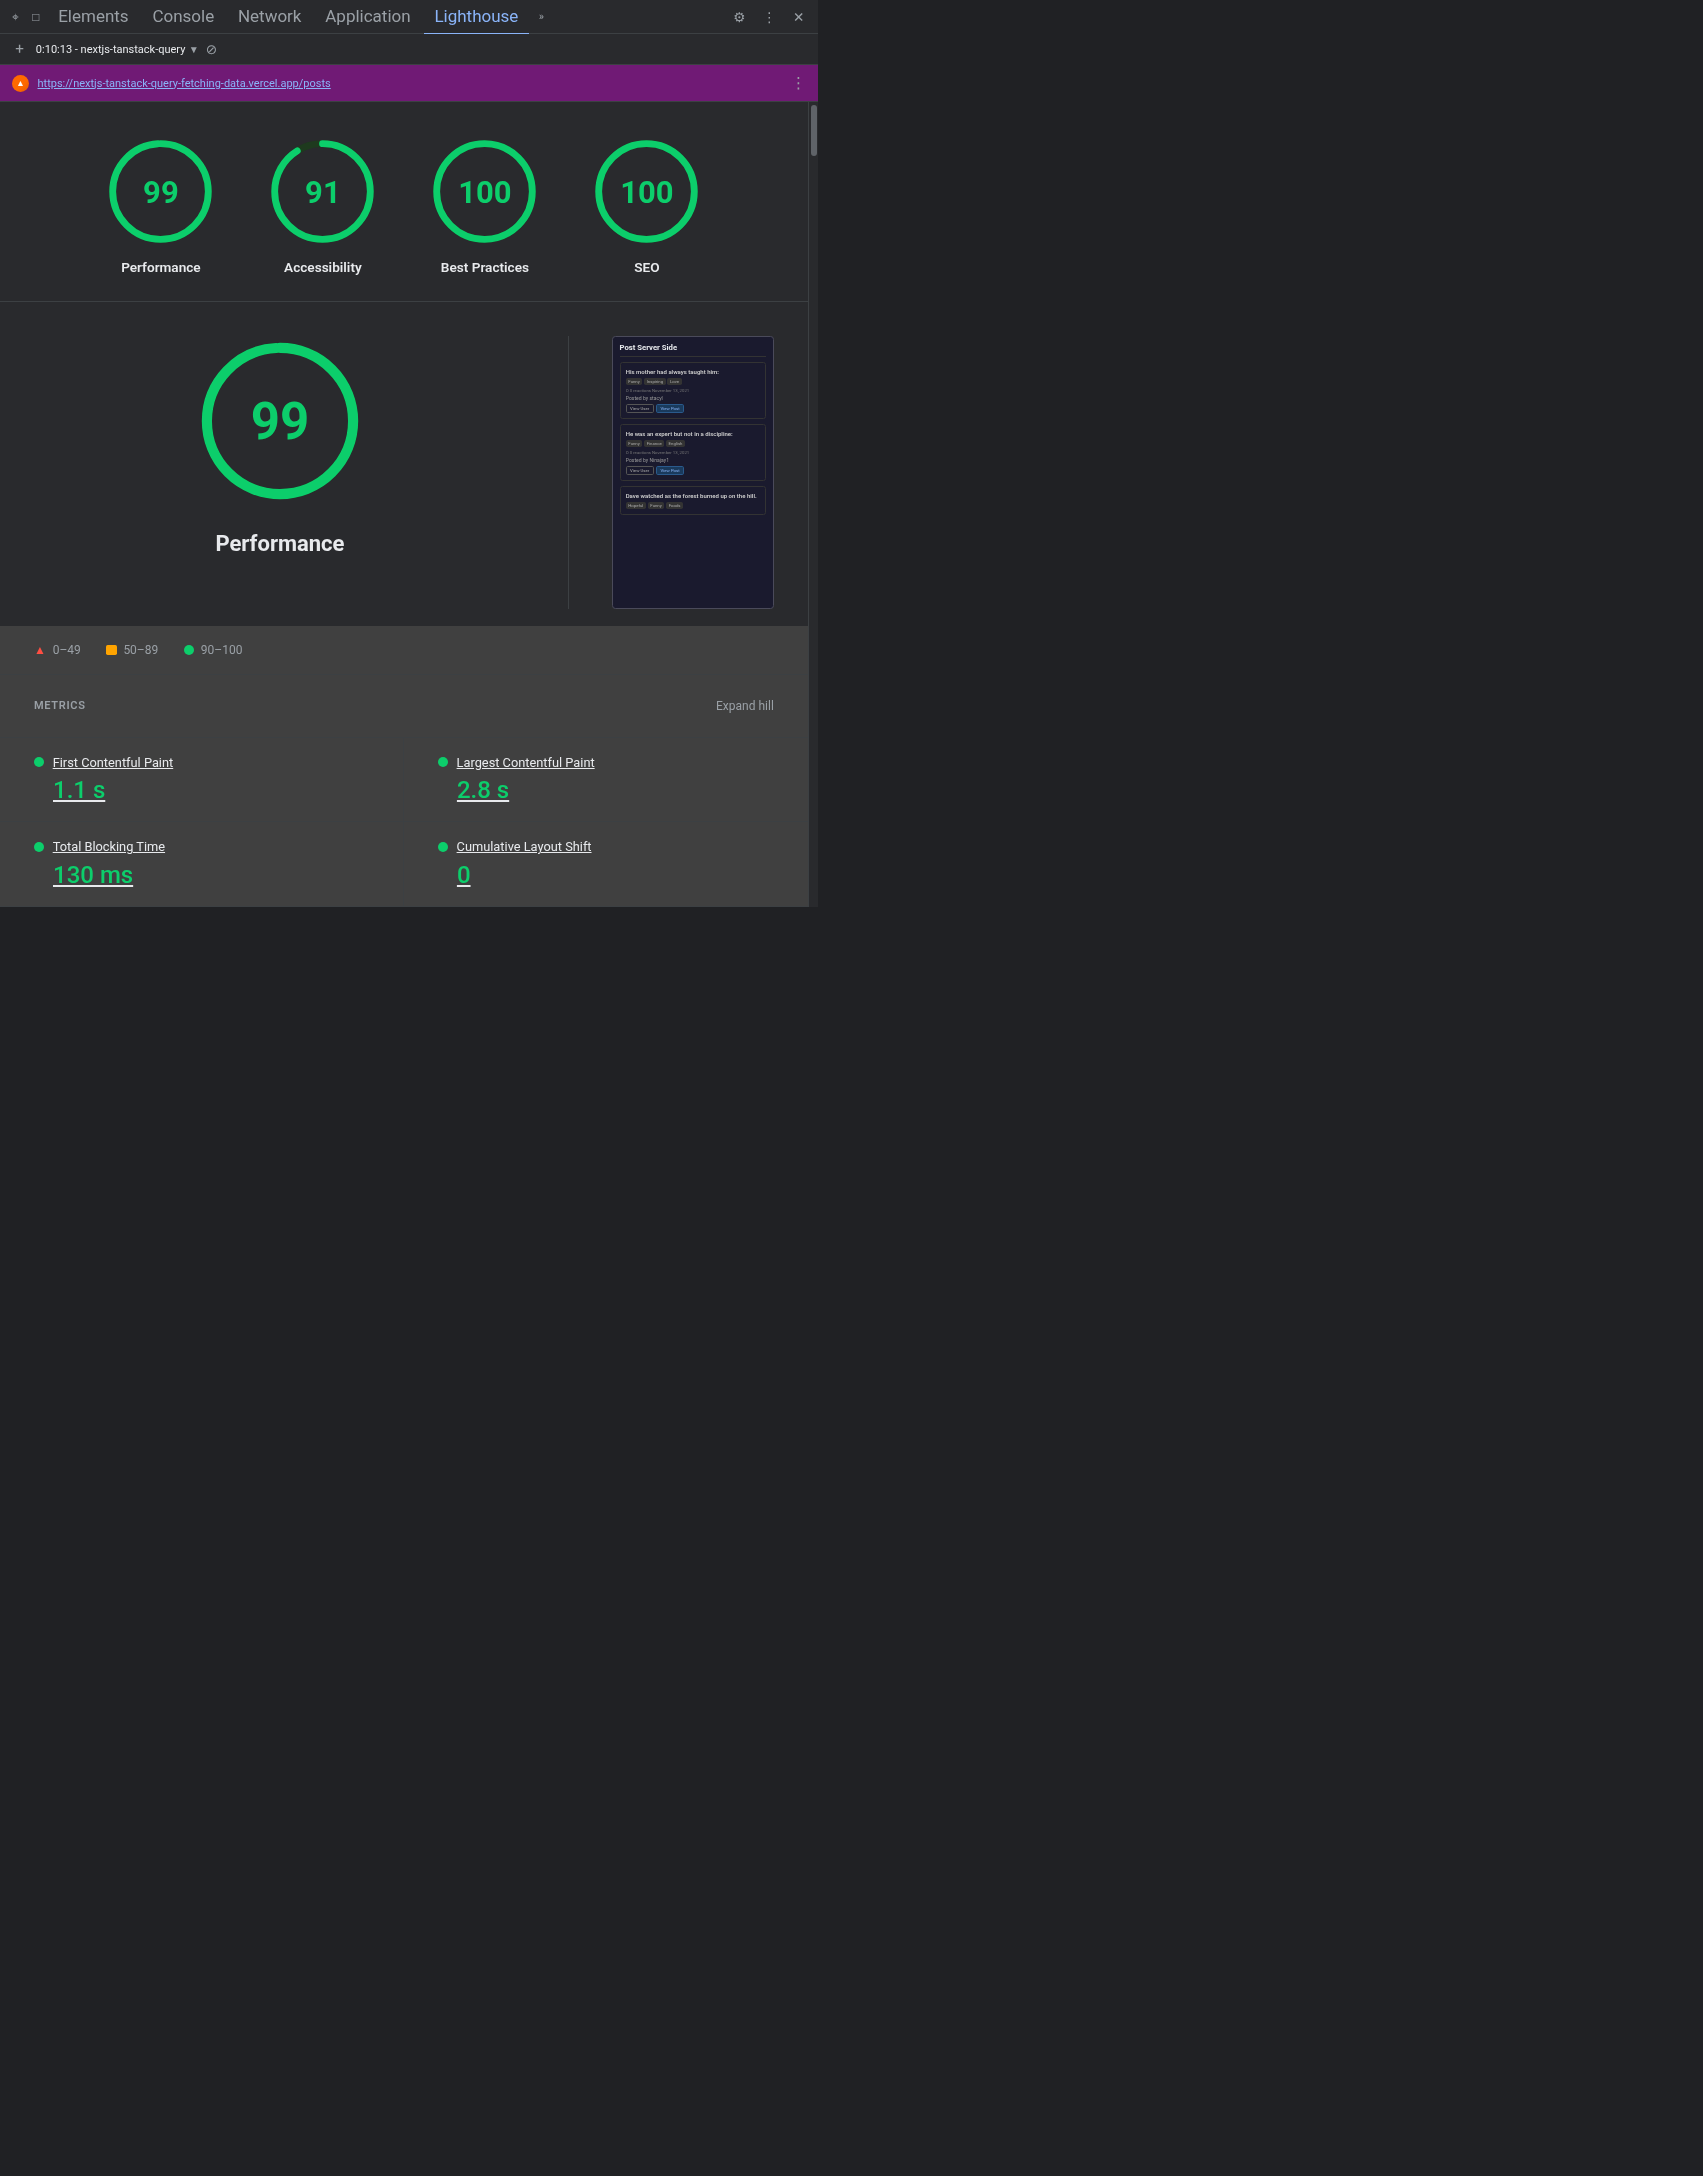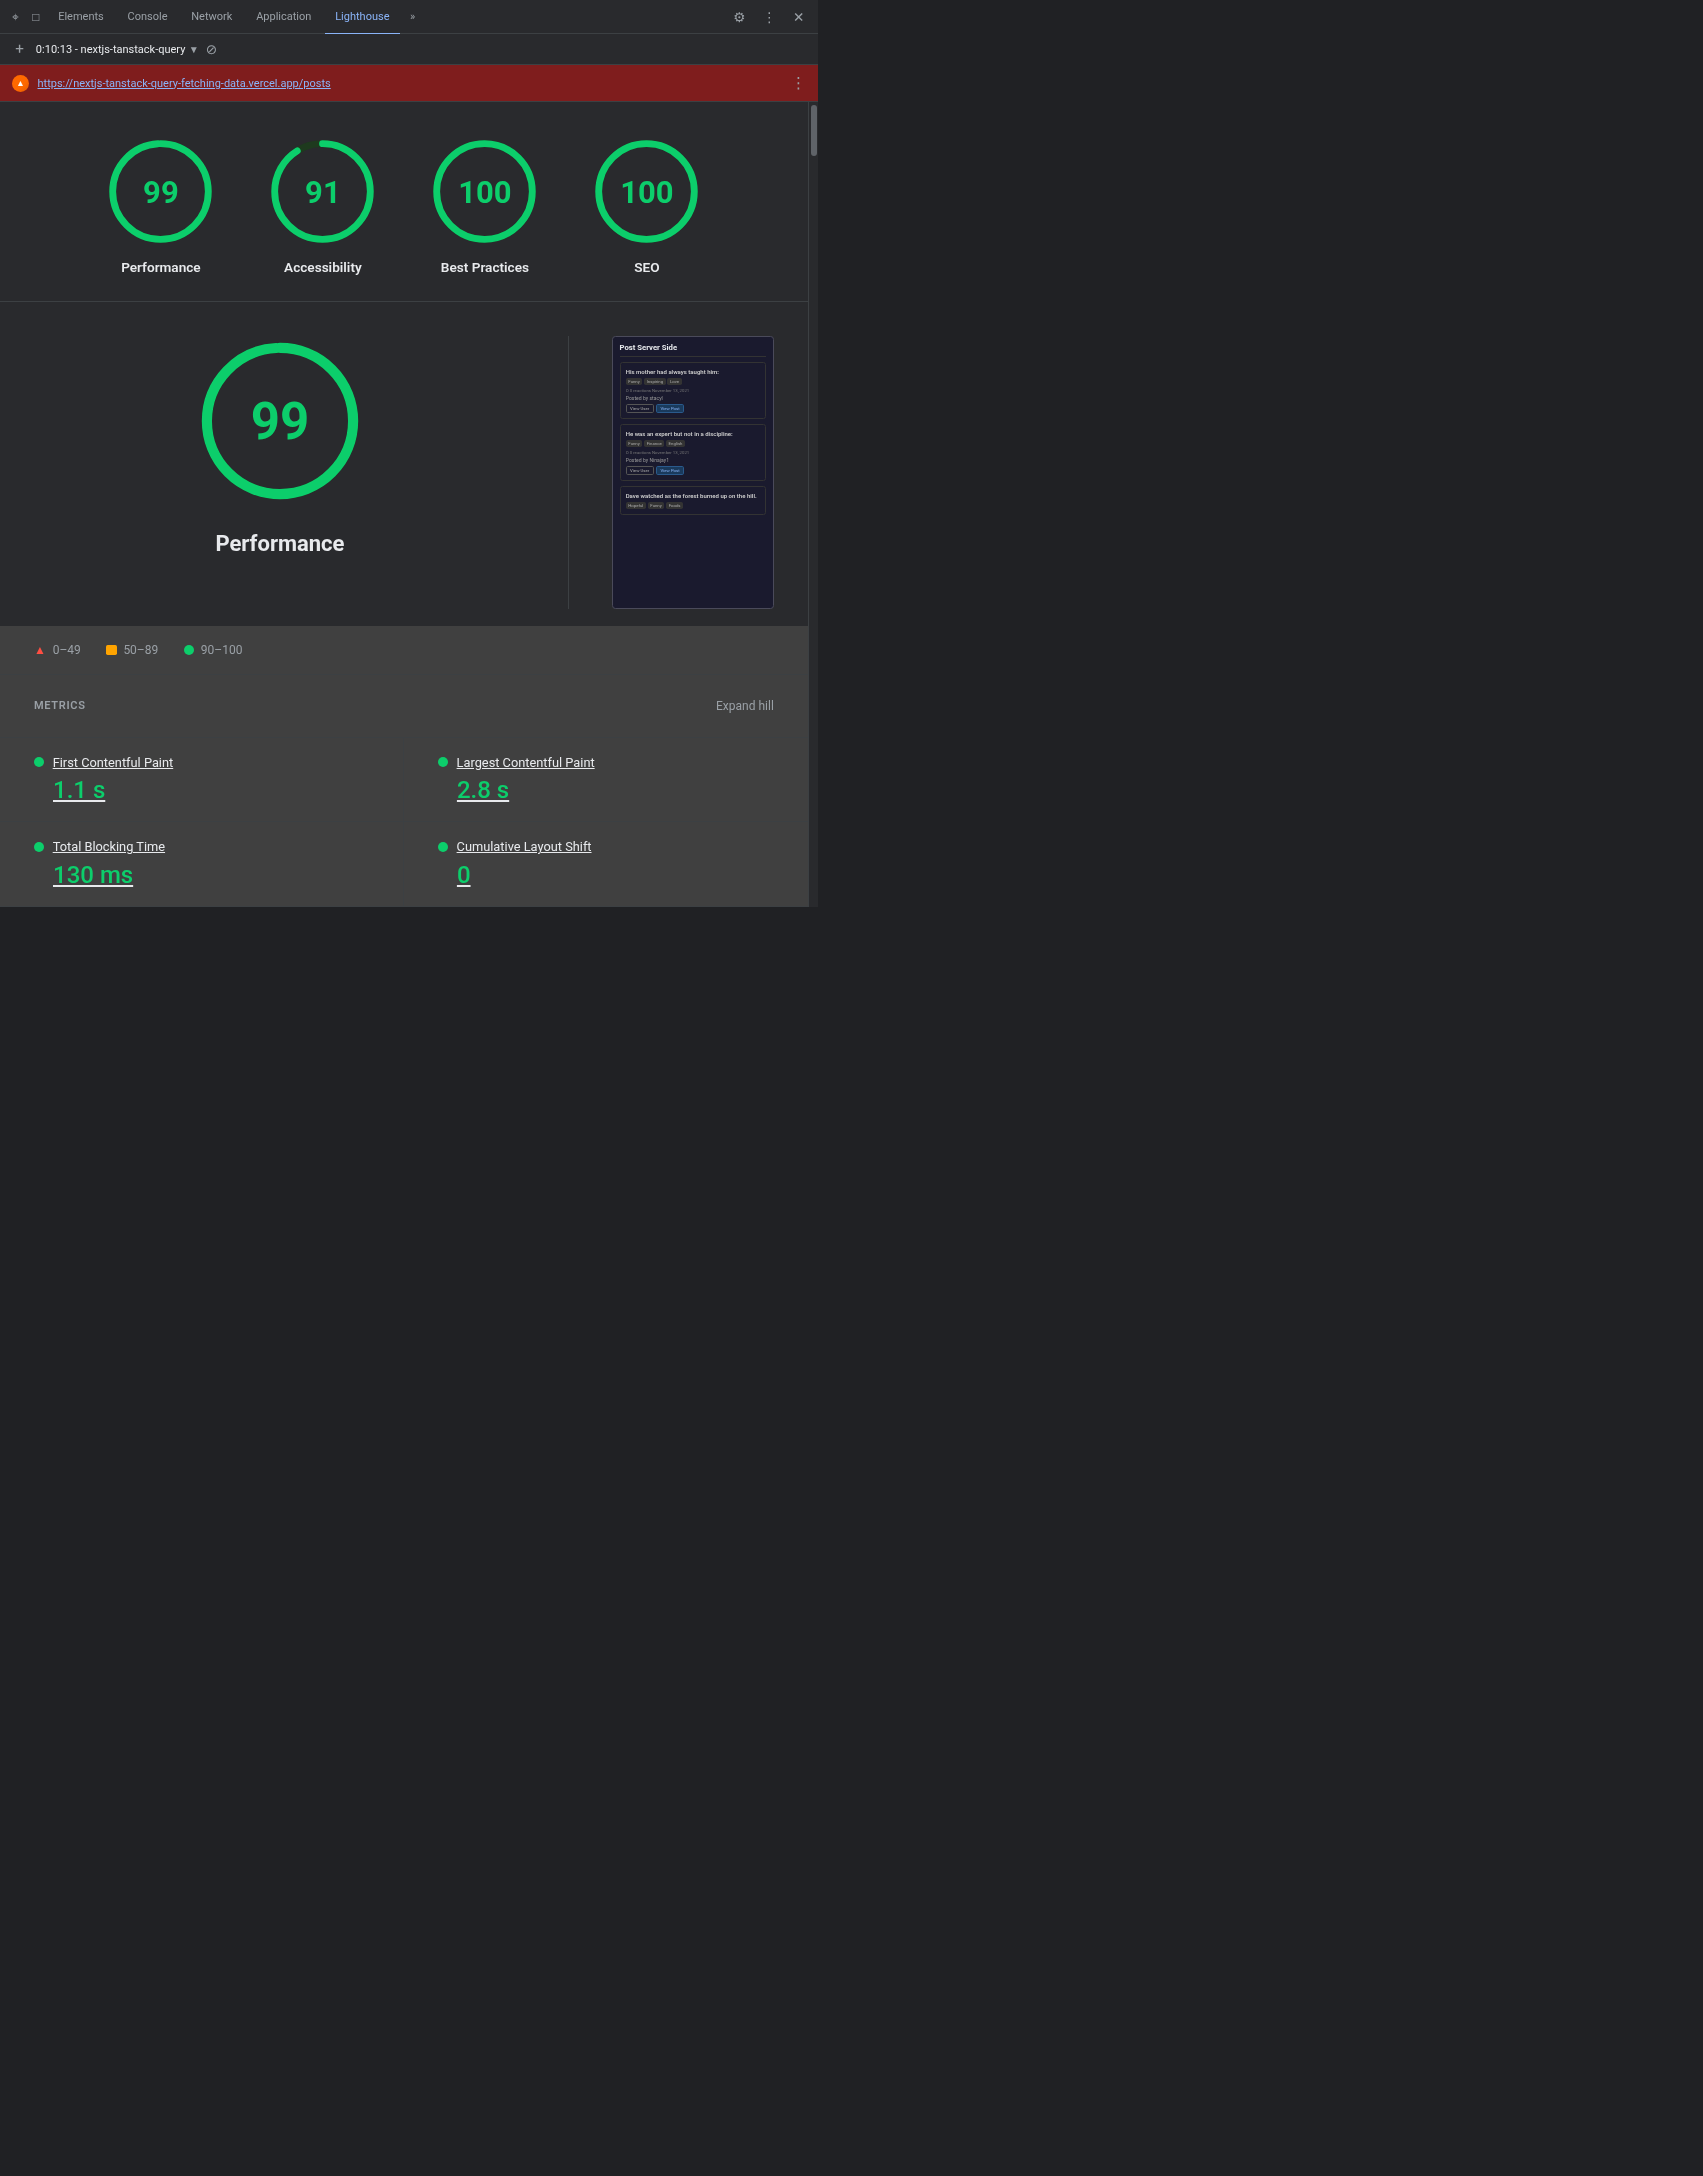--- a/index.html
+++ b/index.html
@@ -23,21 +23,21 @@
       gap: 3.4px;
     }
     .devtools-icon {
       color: #9aa0a6;
       font-size: 12px;
       padding: 3.4px 5.1px;
       cursor: pointer;
     }
     .devtools-tab {
       color: #9aa0a6;
-      font-size: 11px;
+      font-size: 17px;
       padding: 6.8px 10.2px;
       cursor: pointer;
       border-bottom: 1.7px solid transparent;
       height: 34px;
       display: flex;
       align-items: center;
     }
     .devtools-tab.active {
       color: #8ab4f8;
       border-bottom: 1.7px solid #8ab4f8;
@@ -91,21 +91,21 @@
       cursor: pointer;
     }
     .tab-reload {
       color: #9aa0a6;
       font-size: 13.6px;
       cursor: pointer;
     }
 
     
     .url-bar {
-      background: #7f1d1d;
+      background: #701a75;
       border-bottom: 0.9px solid #3c4043;
       display: flex;
       align-items: center;
       padding: 6.8px 12px;
       height: 37px;
       gap: 8.5px;
     }
     .url-favicon {
       width: 17px;
       height: 17px;

